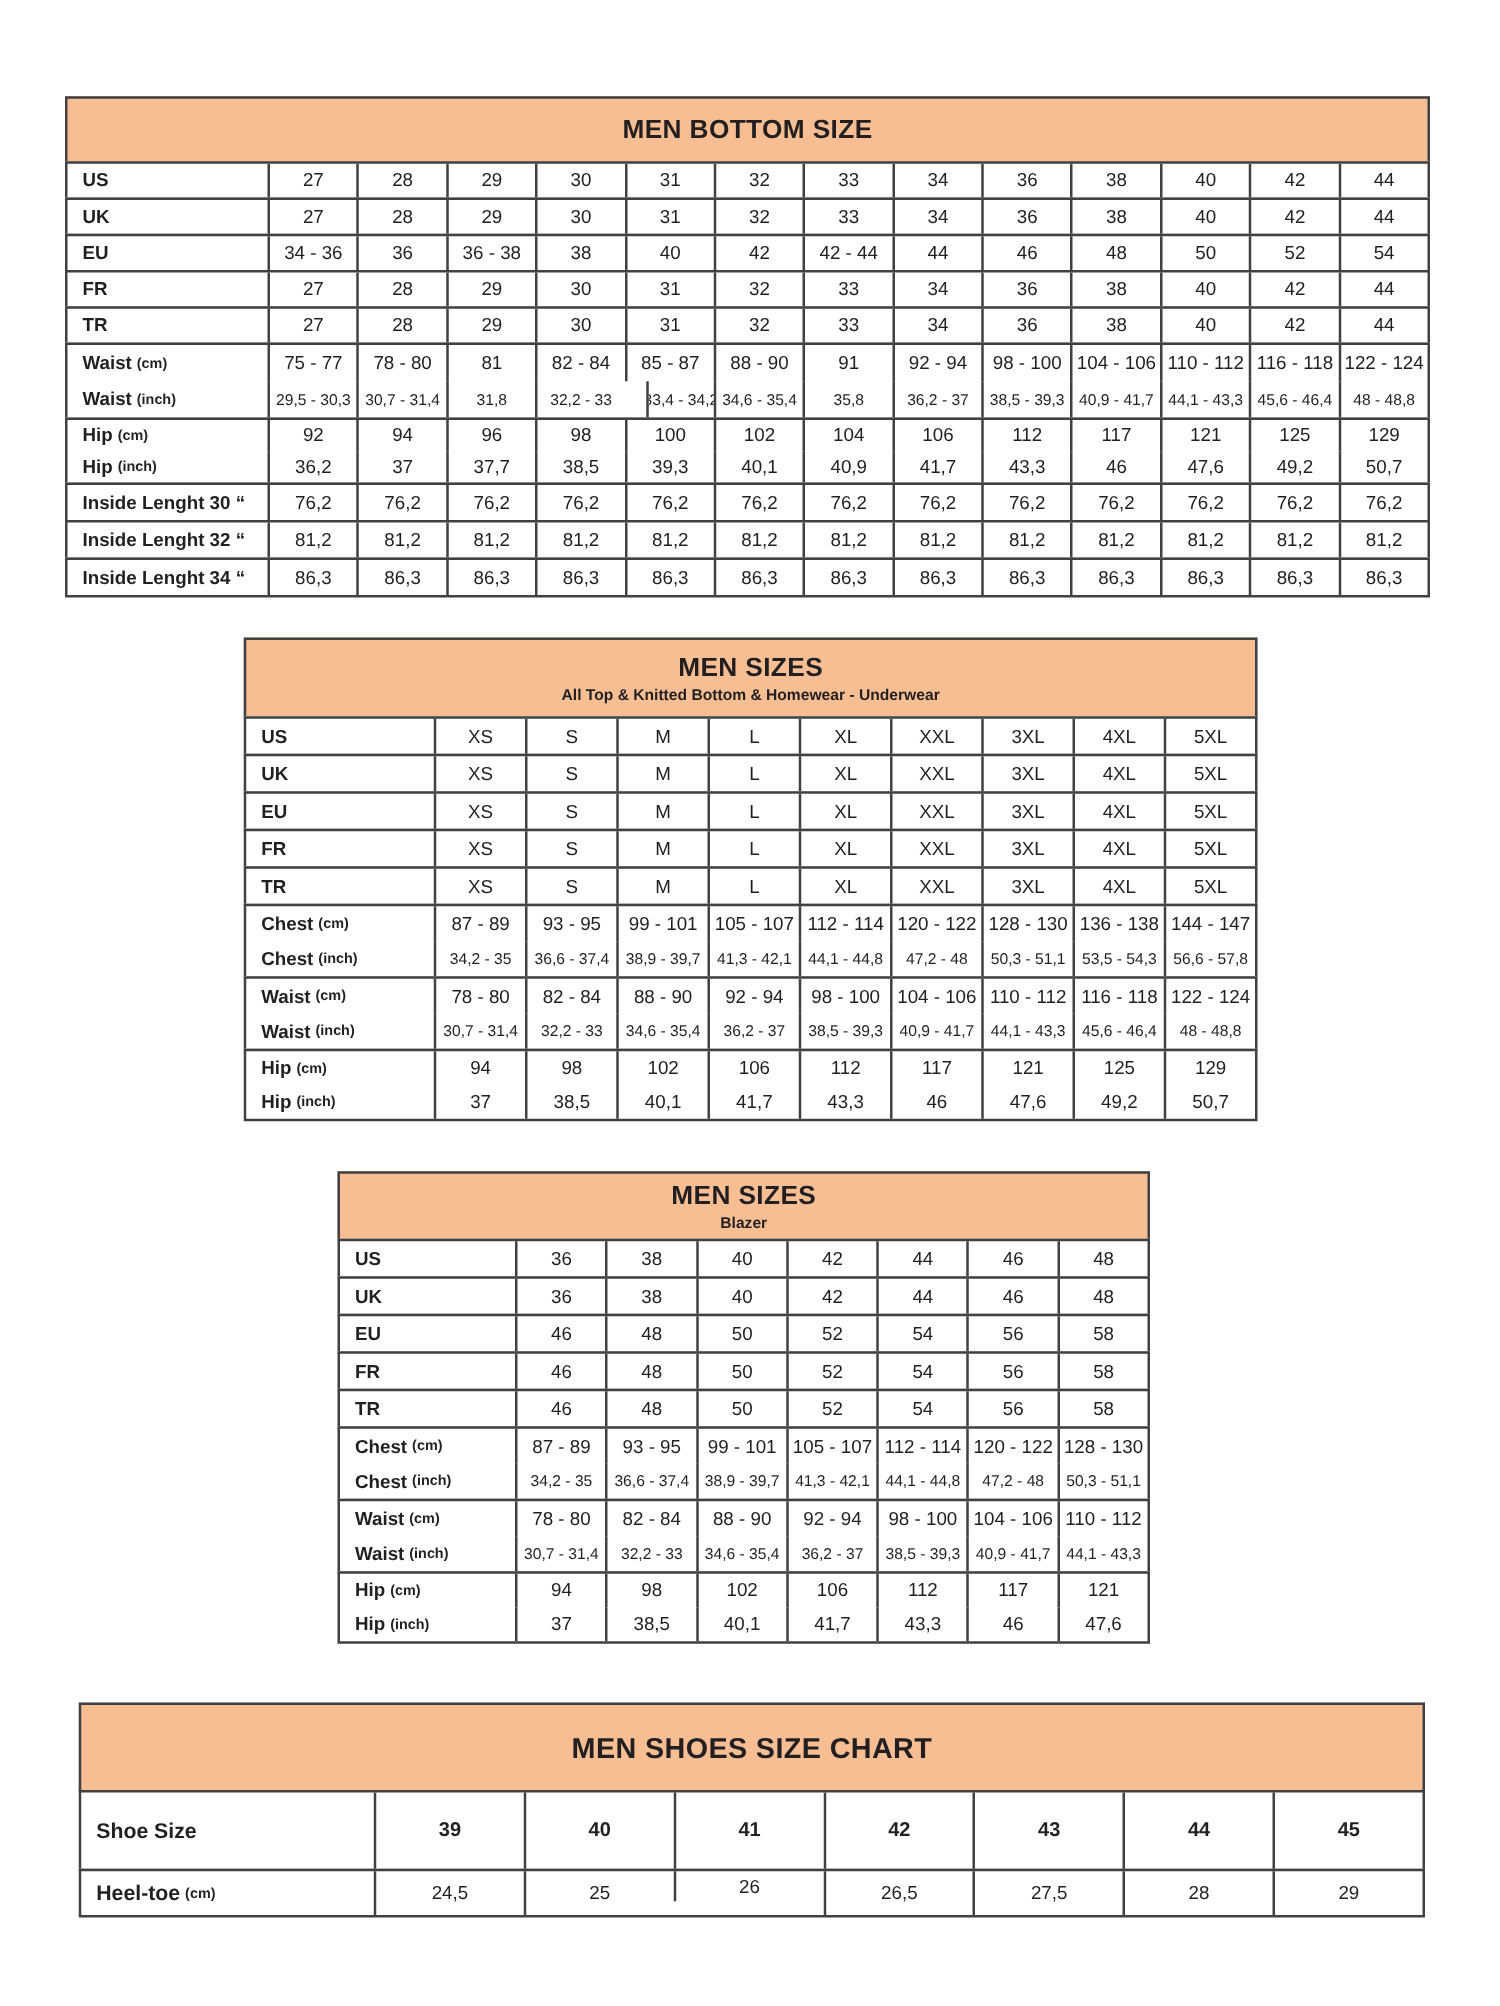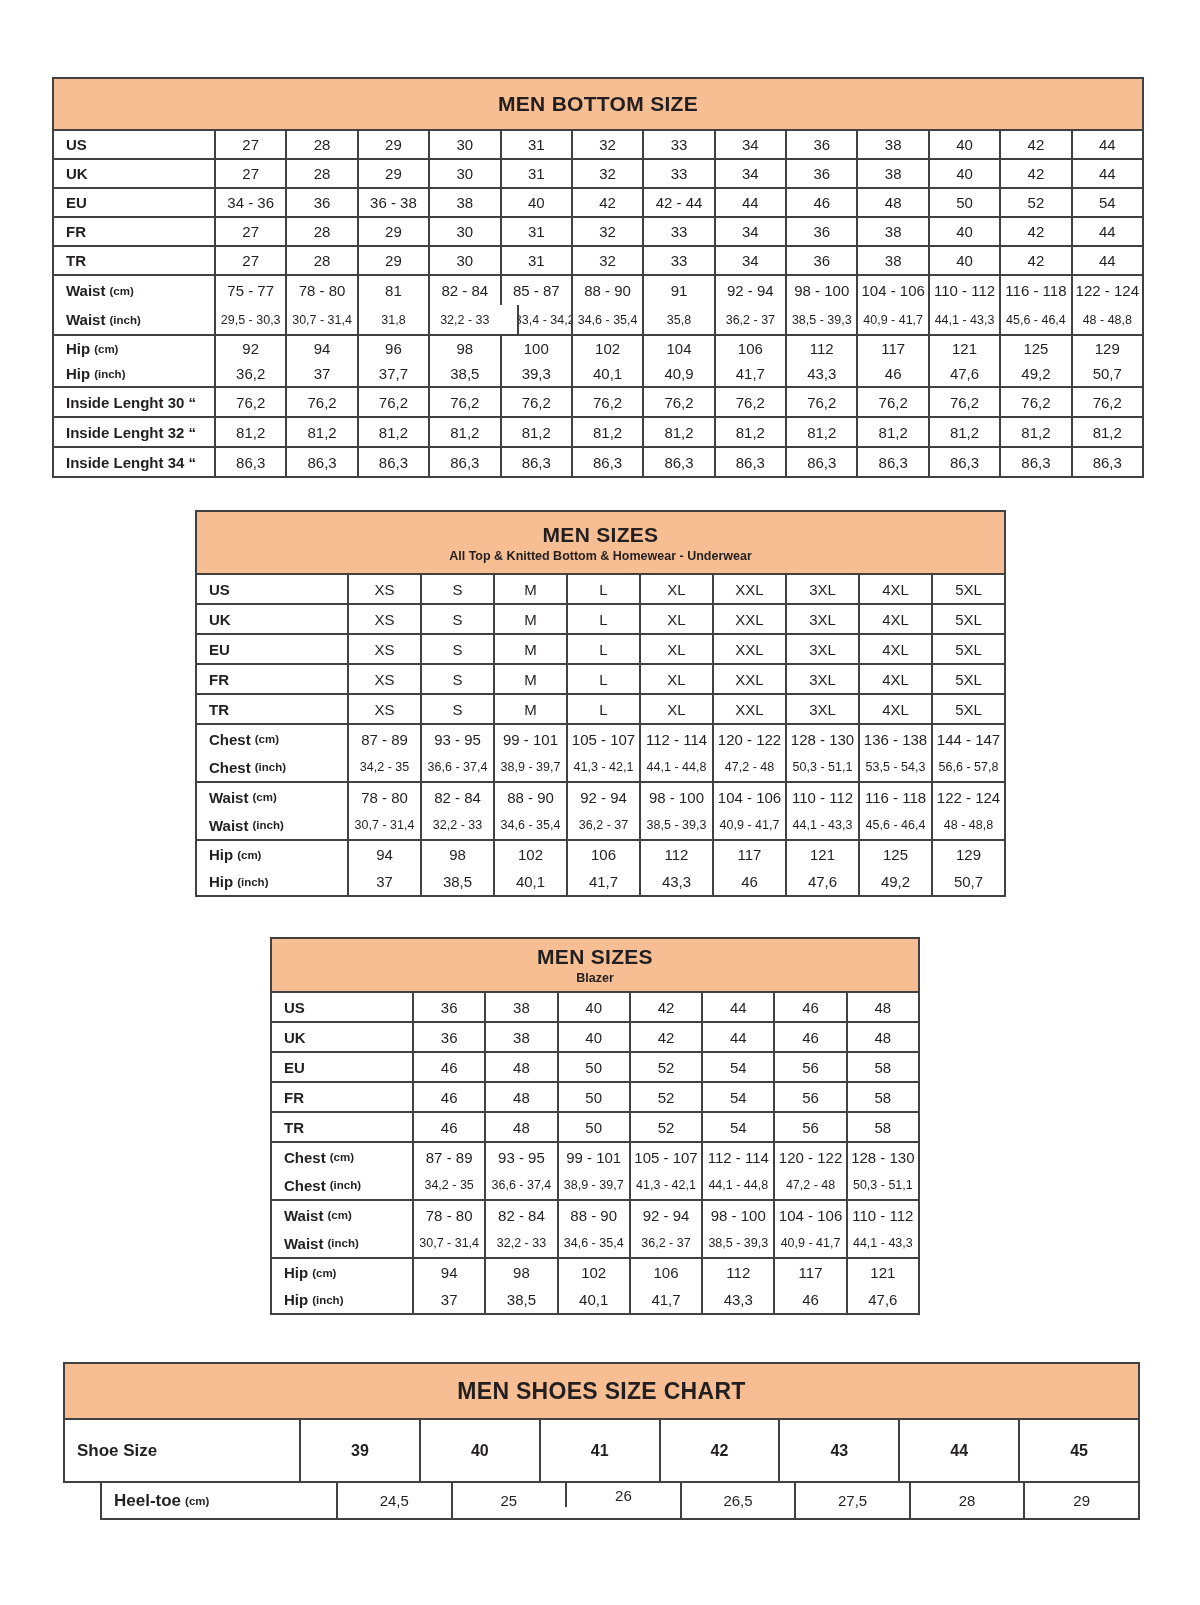--- a/index.html
+++ b/index.html
@@ -575,38 +575,38 @@
         <div class="cell val" style="height: 27px; font-size: 15px;">40,1</div>
         <div class="cell val" style="height: 27px; font-size: 15px;">41,7</div>
         <div class="cell val" style="height: 27px; font-size: 15px;">43,3</div>
         <div class="cell val" style="height: 27px; font-size: 15px;">46</div>
         <div class="cell val" style="height: 27px; font-size: 15px;">47,6</div>
       </div>
     </div>
 </div>
 
 <div class="tbl" style="left:63px;top:1362px;width:1077px;">
-  <div class="hdr" style="height:58px;">
+  <div class="hdr" style="height:72px;">
     <div class="title" style="font-size:23px;">MEN SHOES SIZE CHART</div>
 
   </div>
   <div class="body">
       <div class="sec" style="grid-template-columns: 234px repeat(7, 1fr);">
         <div class="cell lbl" style="height: 61px; font-size: 17px;">
           <span>Shoe Size</span>
         </div>
         <div class="cell val" style="height: 61px; font-size: 16px; font-weight: bold;">39</div>
         <div class="cell val" style="height: 61px; font-size: 16px; font-weight: bold;">40</div>
         <div class="cell val" style="height: 61px; font-size: 16px; font-weight: bold;">41</div>
         <div class="cell val" style="height: 61px; font-size: 16px; font-weight: bold;">42</div>
         <div class="cell val" style="height: 61px; font-size: 16px; font-weight: bold;">43</div>
         <div class="cell val" style="height: 61px; font-size: 16px; font-weight: bold;">44</div>
         <div class="cell val" style="height: 61px; font-size: 16px; font-weight: bold;">45</div>
       </div>
-      <div class="sec" style="grid-template-columns: 234px repeat(7, 1fr); margin-left: 37px;">
+      <div class="sec" style="grid-template-columns: 234px repeat(7, 1fr);">
         <div class="cell lbl" style="height: 35px; font-size: 17px;">
           <span>Heel-toe</span>
           <span class="unit">(cm)</span>
         </div>
         <div class="cell val" style="height: 35px; font-size: 15px;">24,5</div>
         <div class="cell val" style="height: 35px; font-size: 15px;">25</div>
         <div class="cell val" style="height: 24px; font-size: 15px;">26</div>
         <div class="cell val" style="height: 35px; font-size: 15px;">26,5</div>
         <div class="cell val" style="height: 35px; font-size: 15px;">27,5</div>
         <div class="cell val" style="height: 35px; font-size: 15px;">28</div>

